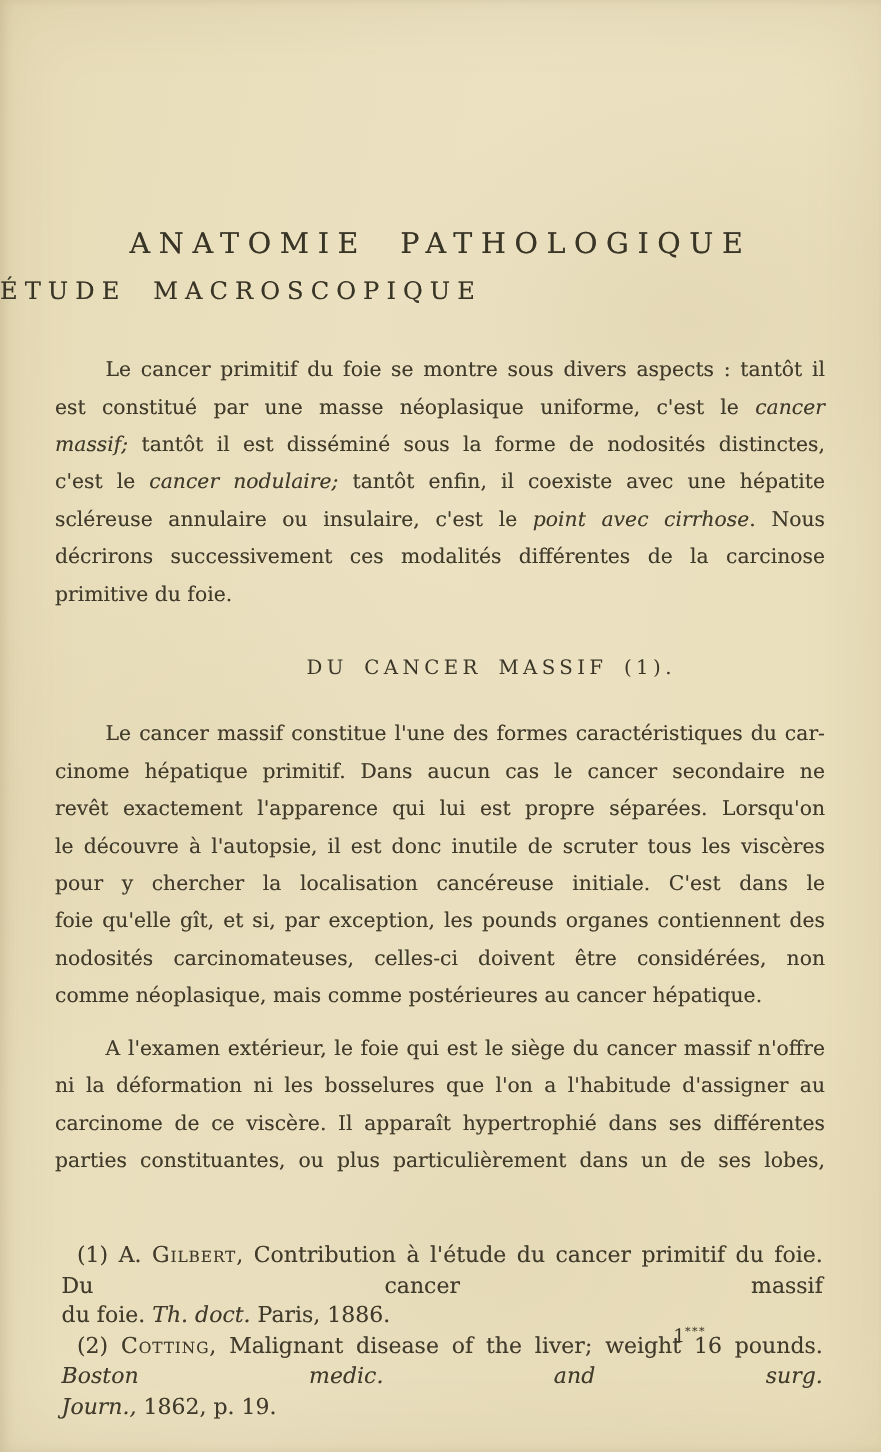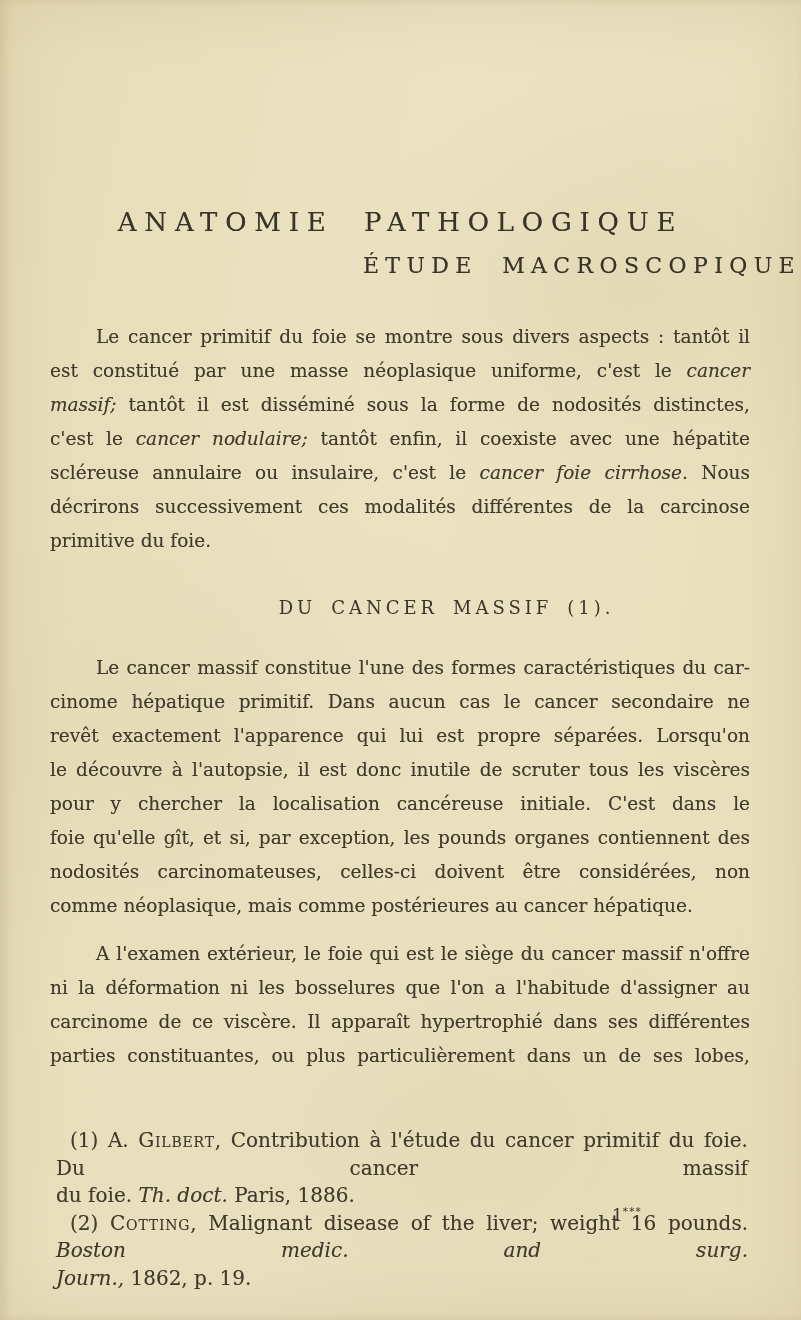--- a/index.html
+++ b/index.html
@@ -14,21 +14,21 @@
       linear-gradient(100deg,#e7dcb7 0%,#ece2c2 45%,#e9deba 100%);
     box-shadow:inset 0 0 70px rgba(140,120,75,0.15), inset 5px 0 9px rgba(115,95,55,0.13);
   }
   .title{
     position:absolute;top:186px;left:0;width:100%;text-align:center;
     font-size:26px;letter-spacing:0.30em;word-spacing:0.55em;color:#383426;
     text-shadow:0 0 0.5px rgba(56,52,38,0.55);
     margin-top:21px;
   }
   .subtitle{
-    position:absolute;top:253px;left:0;width:100%;text-align:right;
+    position:absolute;top:253px;left:0;width:100%;text-align:left;
     font-size:22px;letter-spacing:0.29em;word-spacing:0.5em;color:#383426;
     text-shadow:0 0 0.5px rgba(56,52,38,0.5);
   }
   .heading{
     position:absolute;top:597px;left:0;width:100%;text-align:center;
     font-size:18px;letter-spacing:0.22em;word-spacing:0.3em;color:#3b3628;padding-left:46px;
   }
   .para{
     position:absolute;left:50px;width:700px;
     font-size:18.5px;line-height:34px;
@@ -56,21 +56,21 @@
 
 <div class="page">
   <div class="title">ANATOMIE PATHOLOGIQUE</div>
   <div class="subtitle">ÉTUDE MACROSCOPIQUE</div>
 
   <div class="para p1">
       <div class="tline indent"><span>Le cancer primitif du foie se montre sous divers aspects : tantôt il</span></div>
       <div class="tline"><span>est constitué par une masse néoplasique uniforme, c'est le </span><span class="it">cancer</span></div>
       <div class="tline"><span class="it">massif;</span><span> tantôt il est disséminé sous la forme de nodosités distinctes,</span></div>
       <div class="tline"><span>c'est le </span><span class="it">cancer nodulaire;</span><span> tantôt enfin, il coexiste avec une hépatite</span></div>
-      <div class="tline"><span>scléreuse annulaire ou insulaire, c'est le </span><span class="it">cancer foie cirrhose</span><span>. Nous</span></div>
+      <div class="tline"><span>scléreuse annulaire ou insulaire, c'est le </span><span class="it">point avec cirrhose</span><span>. Nous</span></div>
       <div class="tline"><span>décrirons successivement ces modalités différentes de la carcinose</span></div>
       <div class="tline last"><span>primitive du foie.</span></div>
     </div>
 
   <div class="heading">DU CANCER MASSIF (1).</div>
 
   <div class="para p2">
       <div class="tline indent"><span>Le cancer massif constitue l'une des formes caractéristiques du car-</span></div>
       <div class="tline"><span>cinome hépatique primitif. Dans aucun cas le cancer secondaire ne</span></div>
       <div class="tline"><span>revêt exactement l'apparence qui lui est propre séparées. Lorsqu'on</span></div>

